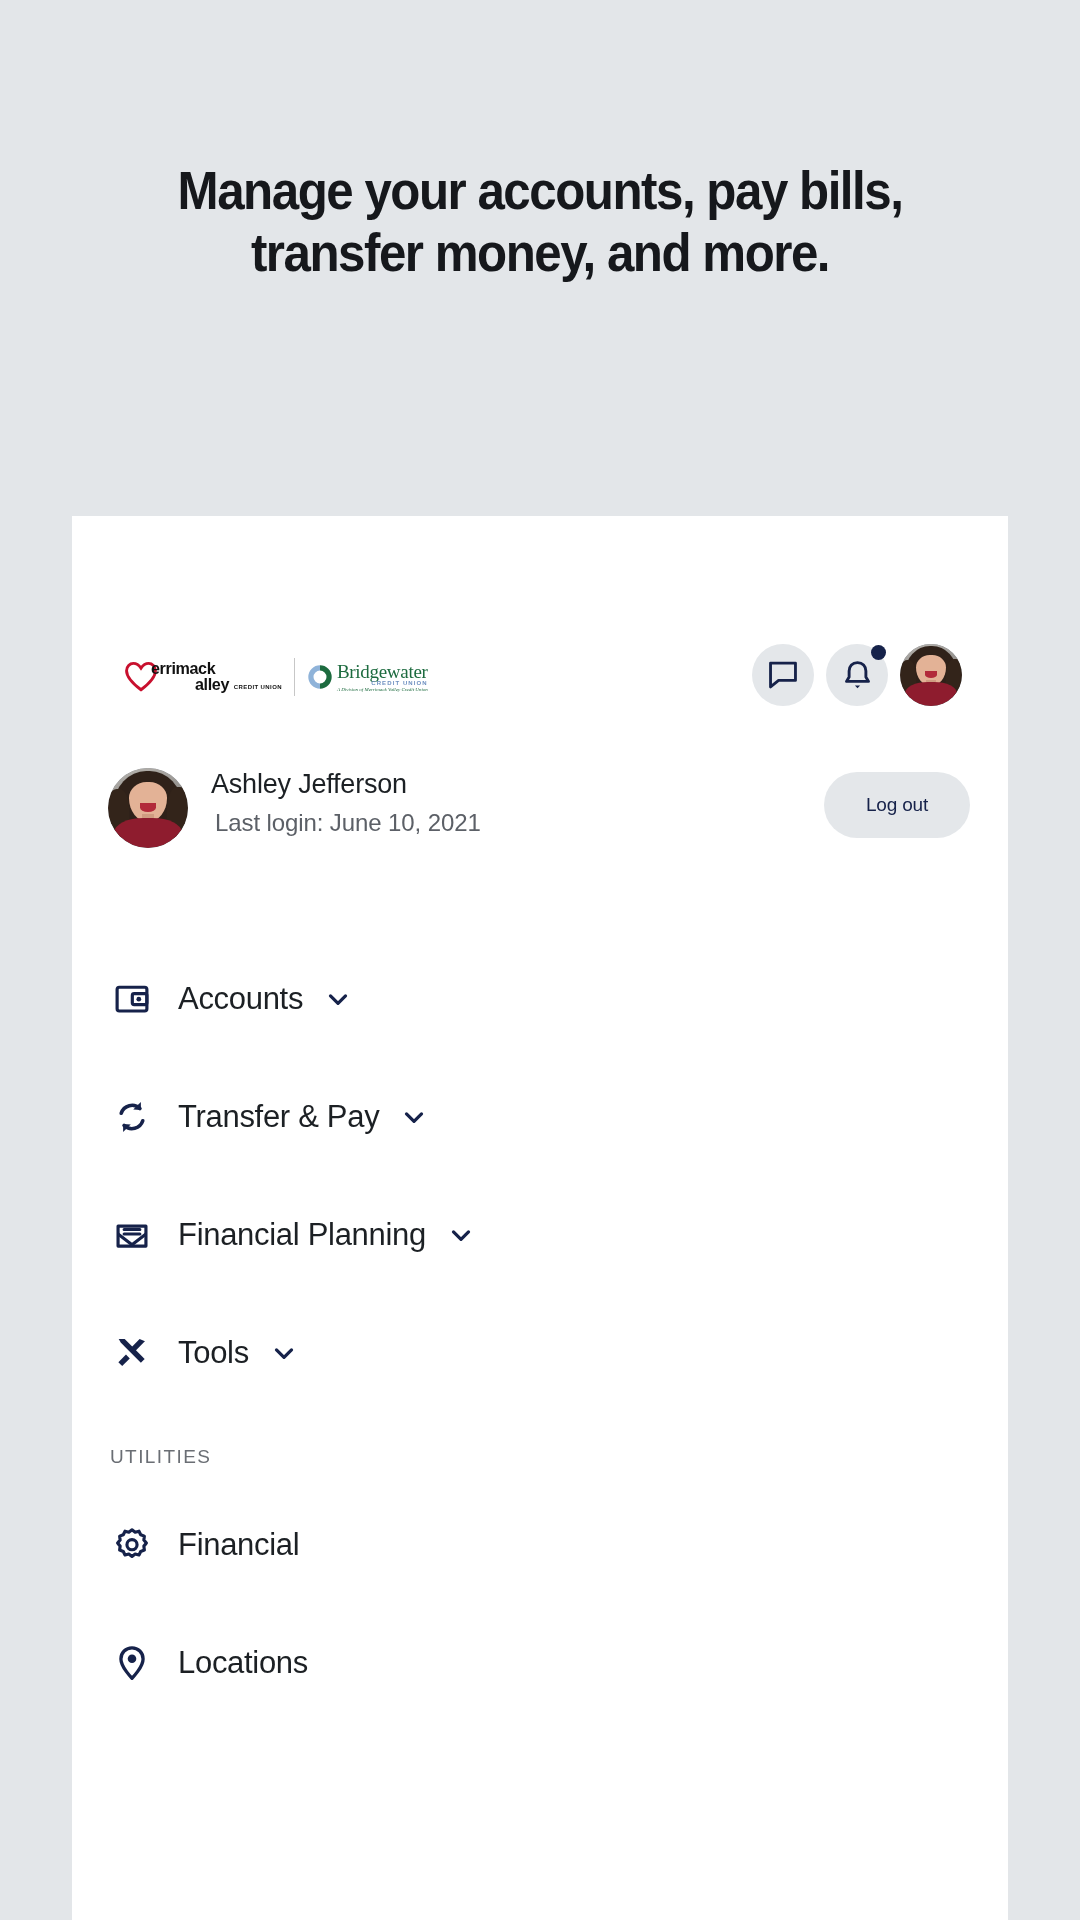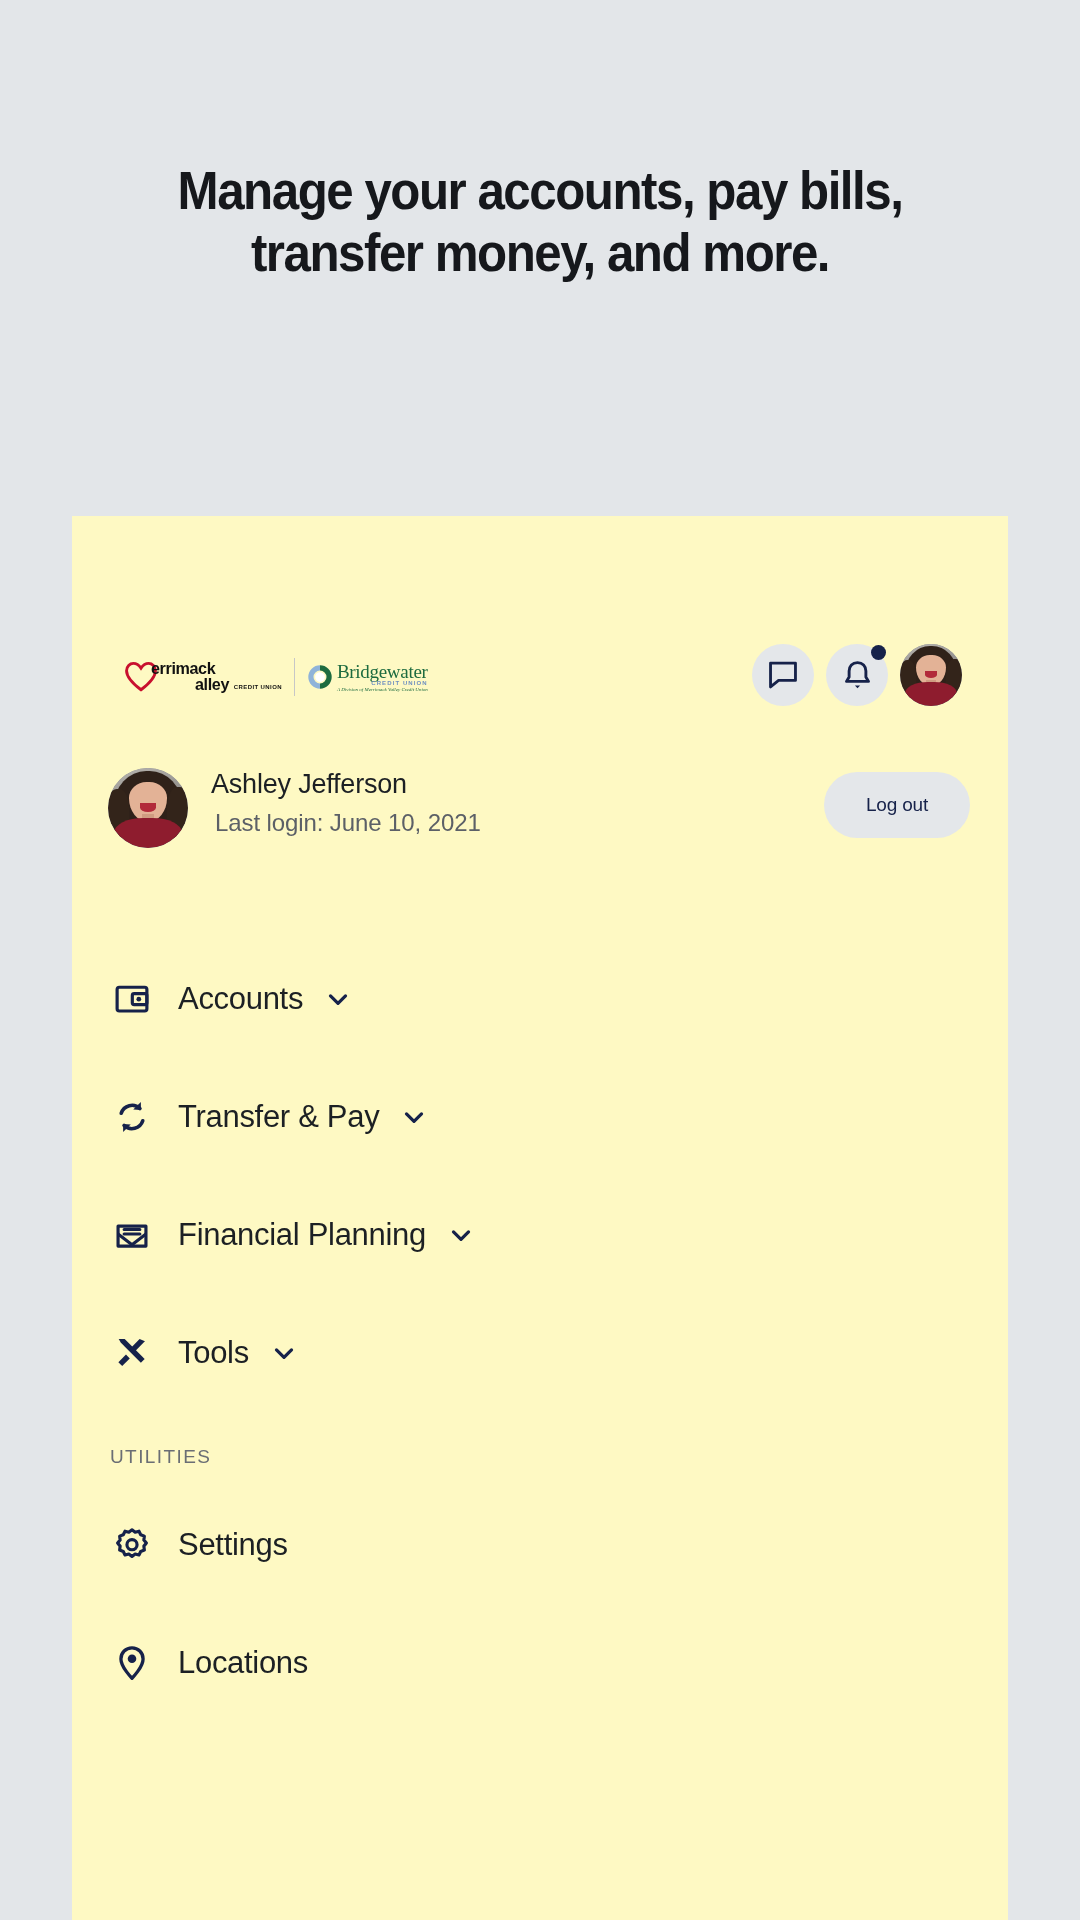--- a/index.html
+++ b/index.html
@@ -25,21 +25,21 @@
     transform:scaleX(0.93);
     transform-origin:center;
   }
   .headline .ln { display:block; white-space:nowrap; }
 
   
   .card {
     position:absolute;
     left:72px; top:516px;
     width:936px; height:1404px;
-    background:#fef9c3;
+    background:#ffffff;
   }
 
   
   .topbar {
     position:absolute;
     left:0; top:128px;
     width:936px; height:78px;
   }
 
   .logos {
@@ -356,21 +356,21 @@
 
     <div class="section-hd">UTILITIES</div>
 
     <div class="nav-item">
       <span class="nav-ico">
         <svg width="38" height="38" viewBox="0 0 24 24">
           <path d="M12 2.4 l2 1.5 l2.4 -0.6 l1.1 2.2 l2.3 0.9 l-0.3 2.5 l1.6 1.9 l-1.6 1.9 l0.3 2.5 l-2.3 0.9 l-1.1 2.2 l-2.4 -0.6 l-2 1.5 l-2 -1.5 l-2.4 0.6 l-1.1 -2.2 l-2.3 -0.9 l0.3 -2.5 l-1.6 -1.9 l1.6 -1.9 l-0.3 -2.5 l2.3 -0.9 l1.1 -2.2 l2.4 0.6 z" fill="none" stroke="#16224a" stroke-width="2" stroke-linejoin="round"></path>
           <circle cx="12" cy="11.8" r="3.2" fill="none" stroke="#16224a" stroke-width="2"></circle>
         </svg>
       </span>
-      <span class="nav-lbl">Settings</span>
+      <span class="nav-lbl">Financial</span>
     </div>
 
     <div class="nav-item">
       <span class="nav-ico">
         <svg width="38" height="38" viewBox="0 0 24 24">
           <path d="M12 2.4 C8.1 2.4 5 5.5 5 9.4 C5 14.6 12 21.6 12 21.6 C12 21.6 19 14.6 19 9.4 C19 5.5 15.9 2.4 12 2.4 Z" fill="none" stroke="#16224a" stroke-width="2.1" stroke-linejoin="round"></path>
           <circle cx="12" cy="9.3" r="2.7" fill="#16224a"></circle>
         </svg>
       </span>
       <span class="nav-lbl">Locations</span>

